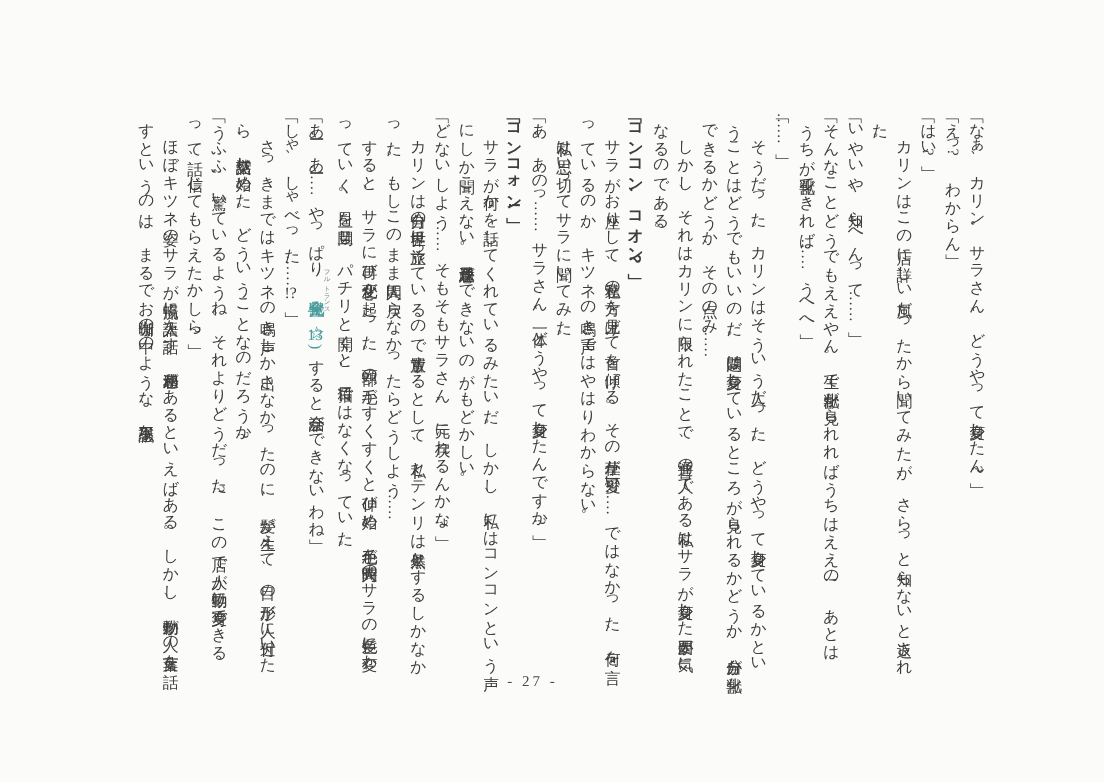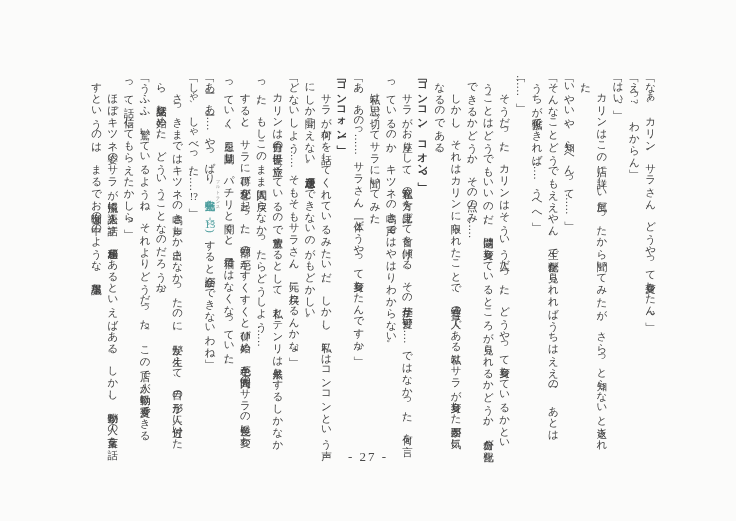--- a/index.html
+++ b/index.html
@@ -38,23 +38,23 @@
     -webkit-text-combine:horizontal;
   }
   ruby{ruby-align:center;}
   ruby rt{
     font-size:4.4px;
     color:#8a8a8a;
     letter-spacing:0;
   }
   .page-number{
     position:absolute;
-    top:449px;left:75px;width:586px;
+    top:449px;left:62px;width:586px;
     text-align:center;
-    font-size:13px;
+    font-size:10px;
     letter-spacing:2px;
     color:#4a4a4a;
   }
 </style>
 </head>
 <body>
 
 <div class="sheet">
   <div class="text-area">
       <p class="dialogue"><span>「なぁ、カリン。サラさん、どうやって変身したん?」</span></p>

